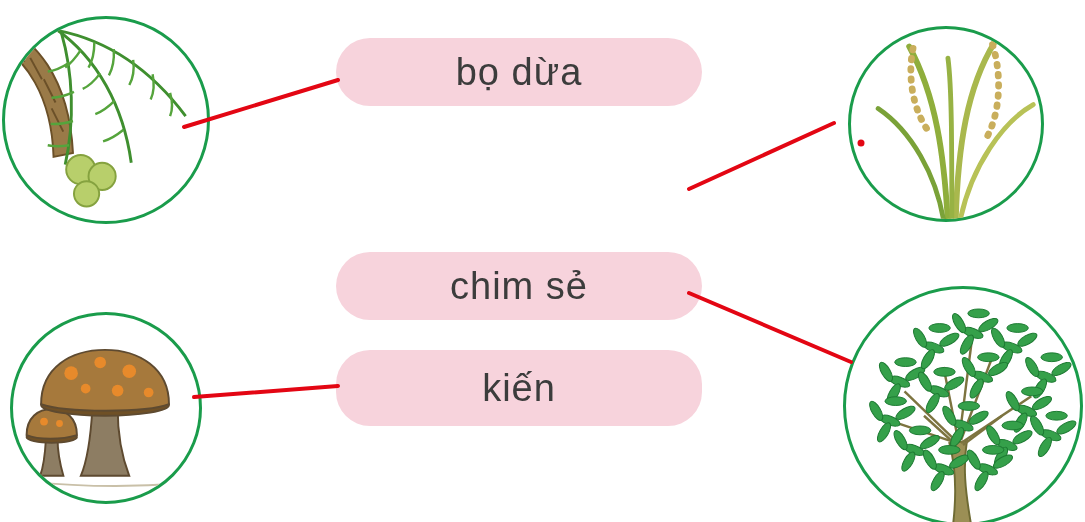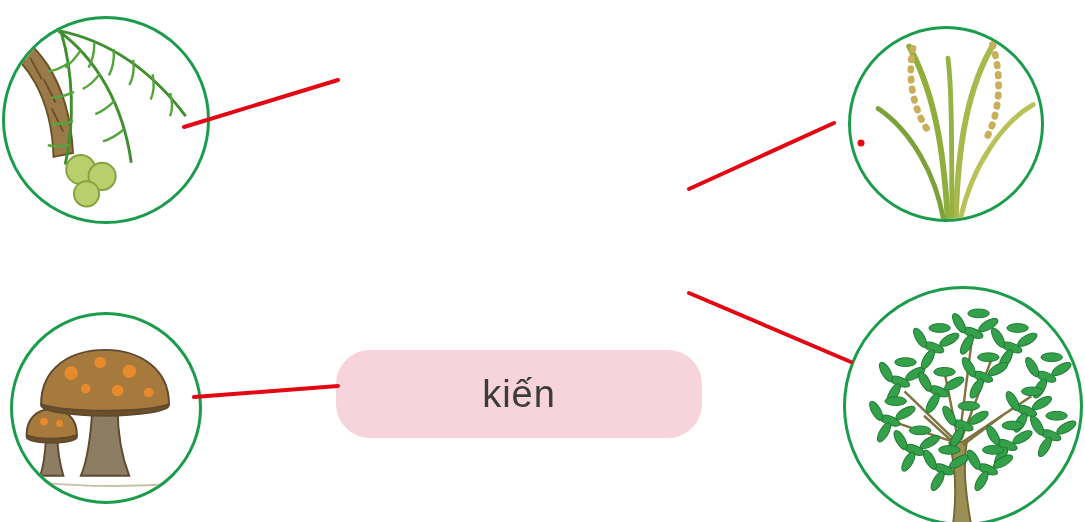--- a/index.html
+++ b/index.html
@@ -38,21 +38,21 @@
     align-items:center;
     justify-content:center;
     font-size:38px;
     color:#3c3c3c;
     letter-spacing:1px;
     z-index:2;
   }
   .p1 { top:38px;  }
   .p2 { top:146px; }
   .p3 { top:252px; }
-  .p4 { top:350px; height:88px; }
+  .p4 { top:350px; height:76px; }
 
   .lines-layer {
     position:absolute;
     inset:0;
     width:1085px;
     height:522px;
     pointer-events:none;
     z-index:5;
   }
   .lines-layer line { stroke:#e30613; stroke-width:4; stroke-linecap:round; }
@@ -181,17 +181,23 @@
       <use href="#cl" transform="translate(185,125)"></use>
         <use href="#cl" transform="translate(70,165)"></use>
       <use href="#cl" transform="translate(120,140)"></use>
         <use href="#cl" transform="translate(165,160)"></use>
       <use href="#cl" transform="translate(210,150)"></use>
         <use href="#cl" transform="translate(100,185)"></use>
       <use href="#cl" transform="translate(145,185)"></use>
     </svg>
   </div>
 
+  <div class="word-pill p1">
+    <span>bọ dừa</span>
+  </div>
+  <div class="word-pill p3">
+    <span>chim sẻ</span>
+  </div>
   <div class="word-pill p4">
     <span>kiến</span>
   </div>
 
 </div>
 
 </body></html>

